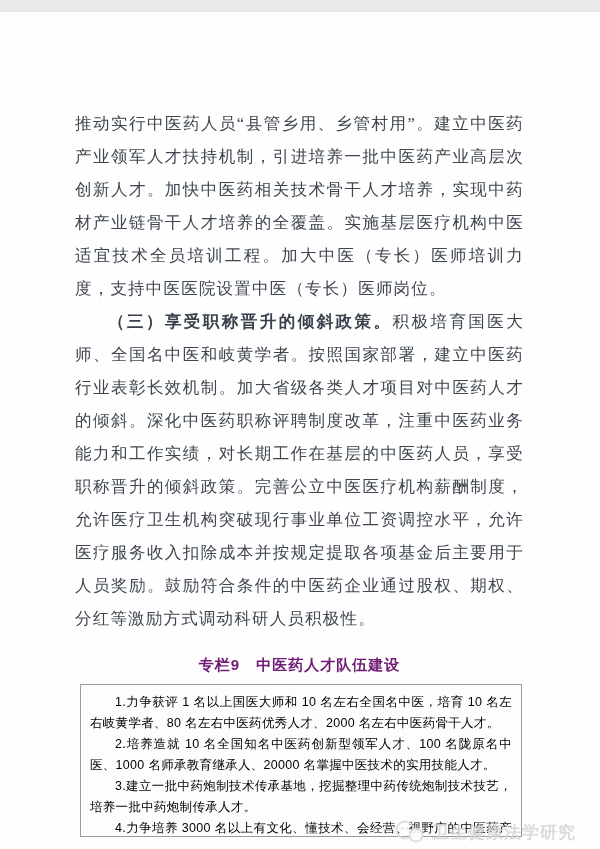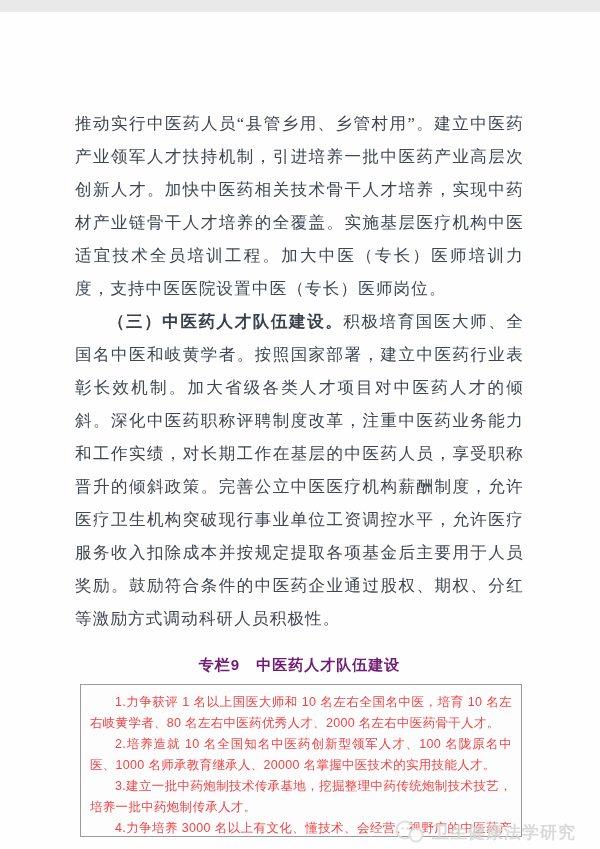--- a/index.html
+++ b/index.html
@@ -46,21 +46,21 @@
     height: 153px;
     overflow: hidden;
     padding: 7px 9px 0 9px;
     background: #fdfdfd;
   }
   .box-item {
     font-family: "Liberation Sans", "DejaVu Sans", sans-serif;
     font-size: 12.5px;
     line-height: 21px;
     letter-spacing: 0.3px;
-    color: #ef4444;
+    color: #000000;
     text-align: justify;
     text-justify: inter-character;
     text-indent: 2em;
   }
   .watermark {
     position: absolute;
     right: 24px;
     bottom: 16px;
     display: flex;
     align-items: center;
@@ -82,21 +82,21 @@
 <body>
 
 <div class="page">
   <div class="content">
 
     <p class="para">
       <span>推动实行中医药人员“县管乡用、乡管村用”。建立中医药产业领军人才扶持机制，引进培养一批中医药产业高层次创新人才。加快中医药相关技术骨干人才培养，实现中药材产业链骨干人才培养的全覆盖。实施基层医疗机构中医适宜技术全员培训工程。加大中医（专长）医师培训力度，支持中医医院设置中医（专长）医师岗位。</span>
     </p>
 
     <p class="para indent">
-      <span class="lead">（三）中医药人才队伍建设。</span><span>积极培育国医大师、全国名中医和岐黄学者。按照国家部署，建立中医药行业表彰长效机制。加大省级各类人才项目对中医药人才的倾斜。深化中医药职称评聘制度改革，注重中医药业务能力和工作实绩，对长期工作在基层的中医药人员，享受职称晋升的倾斜政策。完善公立中医医疗机构薪酬制度，允许医疗卫生机构突破现行事业单位工资调控水平，允许医疗服务收入扣除成本并按规定提取各项基金后主要用于人员奖励。鼓励符合条件的中医药企业通过股权、期权、分红等激励方式调动科研人员积极性。</span>
+      <span class="lead">（三）享受职称晋升的倾斜政策。</span><span>积极培育国医大师、全国名中医和岐黄学者。按照国家部署，建立中医药行业表彰长效机制。加大省级各类人才项目对中医药人才的倾斜。深化中医药职称评聘制度改革，注重中医药业务能力和工作实绩，对长期工作在基层的中医药人员，享受职称晋升的倾斜政策。完善公立中医医疗机构薪酬制度，允许医疗卫生机构突破现行事业单位工资调控水平，允许医疗服务收入扣除成本并按规定提取各项基金后主要用于人员奖励。鼓励符合条件的中医药企业通过股权、期权、分红等激励方式调动科研人员积极性。</span>
     </p>
 
     <div class="box-title">专栏9　中医药人才队伍建设</div>
 
     <div class="column-box">
       <p class="box-item">1.力争获评 1 名以上国医大师和 10 名左右全国名中医，培育 10 名左右岐黄学者、80 名左右中医药优秀人才、2000 名左右中医药骨干人才。</p>
       <p class="box-item">2.培养造就 10 名全国知名中医药创新型领军人才、100 名陇原名中医、1000 名师承教育继承人、20000 名掌握中医技术的实用技能人才。</p>
       <p class="box-item">3.建立一批中药炮制技术传承基地，挖掘整理中药传统炮制技术技艺，培养一批中药炮制传承人才。</p>
       <p class="box-item">4.力争培养 3000 名以上有文化、懂技术、会经营、视野广的中医药产业新型</p>
     </div>

